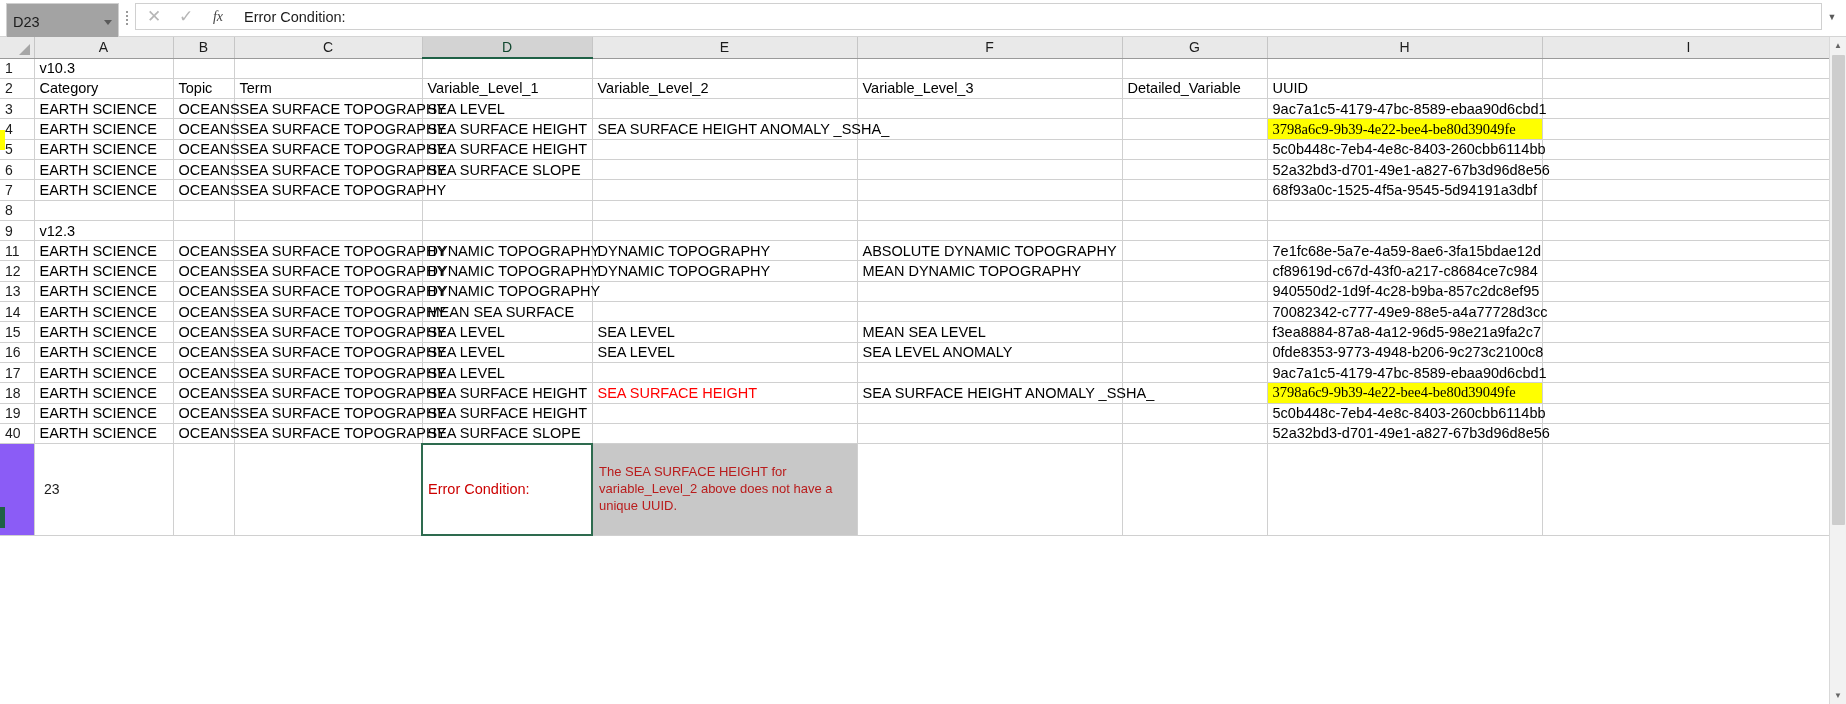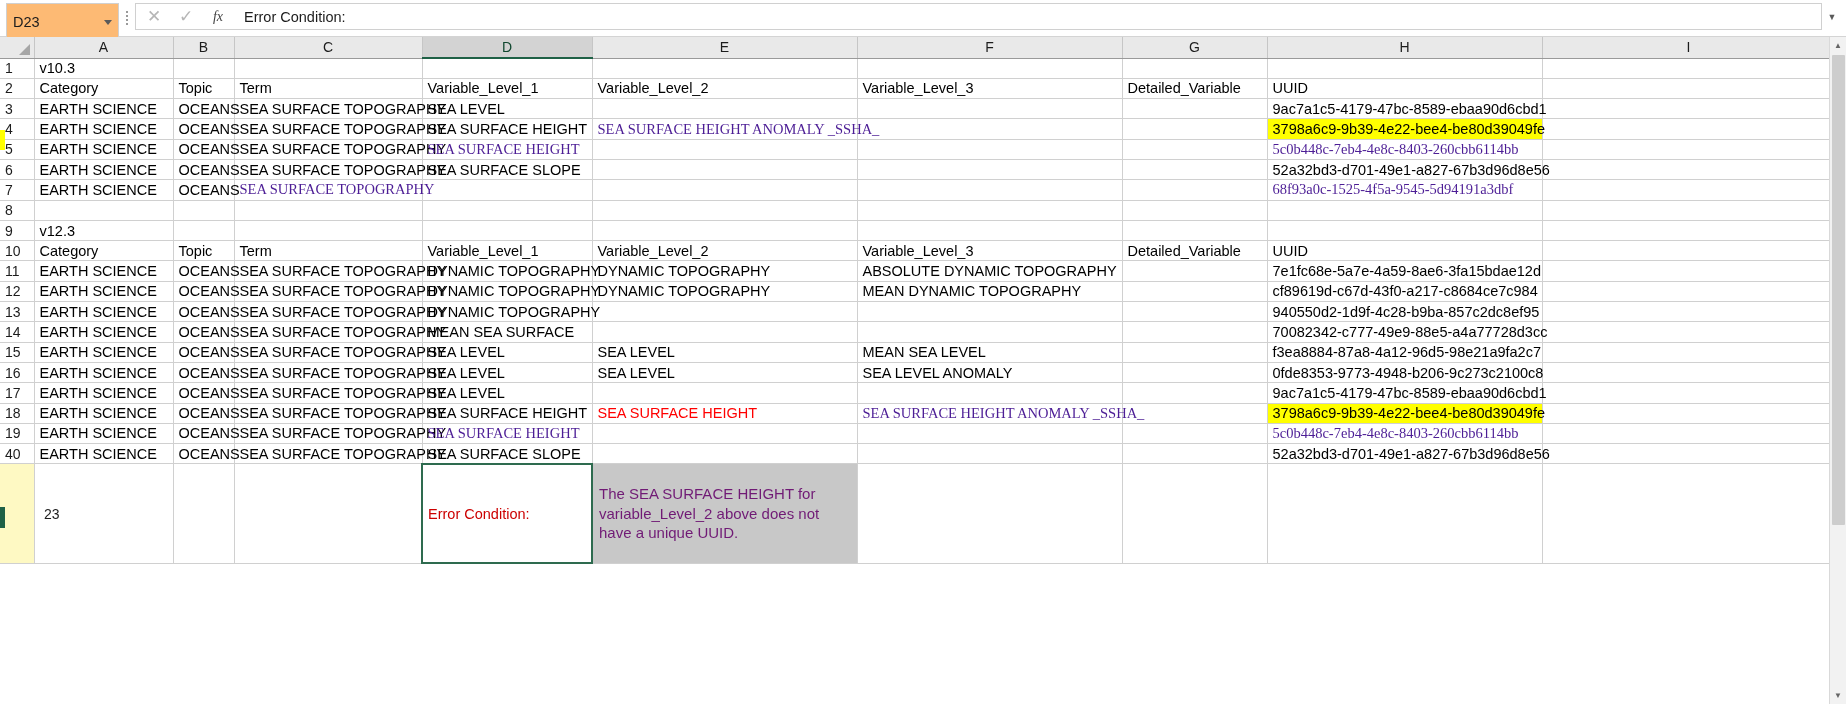--- a/index.html
+++ b/index.html
@@ -15,21 +15,21 @@
   .formula-bar {
     display: flex; align-items: stretch;
     height: 37px;
     background: #ffffff;
     border-bottom: 1px solid #d4d4d4;
     padding: 3px 4px 4px 6px;
   }
   .name-box {
     width: 113px; height: 38px;
     border: 1px solid #d0d0d0;
-    background: #fdba74;
+    background: #a3a3a3;
     display: flex; align-items: center;
     padding: 0 6px;
     font-size: 14.5px; color: #1c1c1c;
     position: relative;
   }
   .name-box .nb-text { flex: 1; }
   .name-box .caret {
     width: 0; height: 0;
     border-left: 4px solid transparent;
     border-right: 4px solid transparent;
@@ -142,60 +142,60 @@
     width: 34px;
     background: #e9e9e9;
     text-align: center;
     color: #1c1c1c;
     border-right: 1px solid #9a9a9a;
     border-bottom: 1px solid #c6c6c6;
     font-size: 14px;
     padding: 0;
   }
   td.rowhead.selrow {
-    background: #fef9c3;
+    background: #8b5cf6;
     padding-left: 44px;
   }
 
   
   col.c-rh { width: 34px; }
   col.c-a  { width: 139px; }
   col.c-b  { width: 61px; }
   col.c-c  { width: 188px; }
   col.c-d  { width: 170px; }
   col.c-e  { width: 265px; }
   col.c-f  { width: 265px; }
   col.c-g  { width: 145px; }
   col.c-h  { width: 275px; }
   col.c-i  { width: 293px; }
 
   
   .bold { font-weight: bold; }
-  .blue { color: #4c1d95; font-family: Liberation Serif, serif; }
+  .blue { color: #000000; }
   .red  { color: #ff0000; }
-  .hl   { background: #ffff00 !important; }
+  .hl   { background: #ffff00 !important; font-family: Liberation Serif, serif; }
   .ovf { overflow: visible; }
 
   
   .sel-cell {
     border: 2px solid #2e6b4f !important;
     background: #ffffff !important;
     text-align: center;
     color: #cc0000;
     font-weight: bold;
     position: relative;
   }
   .err-note {
     background: #c8c8c8 !important;
-    color: #701a75;
+    color: #b91c1c;
     white-space: normal !important;
     line-height: 1.30;
     padding: 20px 6px !important;
     vertical-align: top;
-    font-size: 15px;
+    font-size: 13px;
   }
   tr.tall td { height: 61px; }
 
   
   .vscroll {
     width: 17px;
     background: #f2f2f2;
     border-left: 1px solid #d9d9d9;
     display: flex; flex-direction: column;
     align-items: center;
@@ -381,32 +381,20 @@
             <td class="ovf"></td>
             <td class="ovf"></td>
             <td class="ovf"></td>
             <td class="ovf"></td>
             <td class="ovf"></td>
             <td class="ovf"></td>
             <td class="ovf"></td>
             <td class="ovf"></td>
           </tr>
           <tr>
-            <td class="rowhead">10</td>
-            <td class="ovf">Category</td>
-            <td class="ovf">Topic</td>
-            <td class="ovf">Term</td>
-            <td class="ovf">Variable_Level_1</td>
-            <td class="ovf">Variable_Level_2</td>
-            <td class="ovf">Variable_Level_3</td>
-            <td class="ovf">Detailed_Variable</td>
-            <td class="ovf">UUID</td>
-            <td class="ovf"></td>
-          </tr>
-          <tr>
             <td class="rowhead">11</td>
             <td class="ovf">EARTH SCIENCE</td>
             <td class="ovf">OCEANS</td>
             <td class="ovf">SEA SURFACE TOPOGRAPHY</td>
             <td class="ovf">DYNAMIC TOPOGRAPHY</td>
             <td class="ovf">DYNAMIC TOPOGRAPHY</td>
             <td class="ovf">ABSOLUTE DYNAMIC TOPOGRAPHY</td>
             <td class="ovf"></td>
             <td class="ovf">7e1fc68e-5a7e-4a59-8ae6-3fa15bdae12d</td>
             <td class="ovf"></td>

